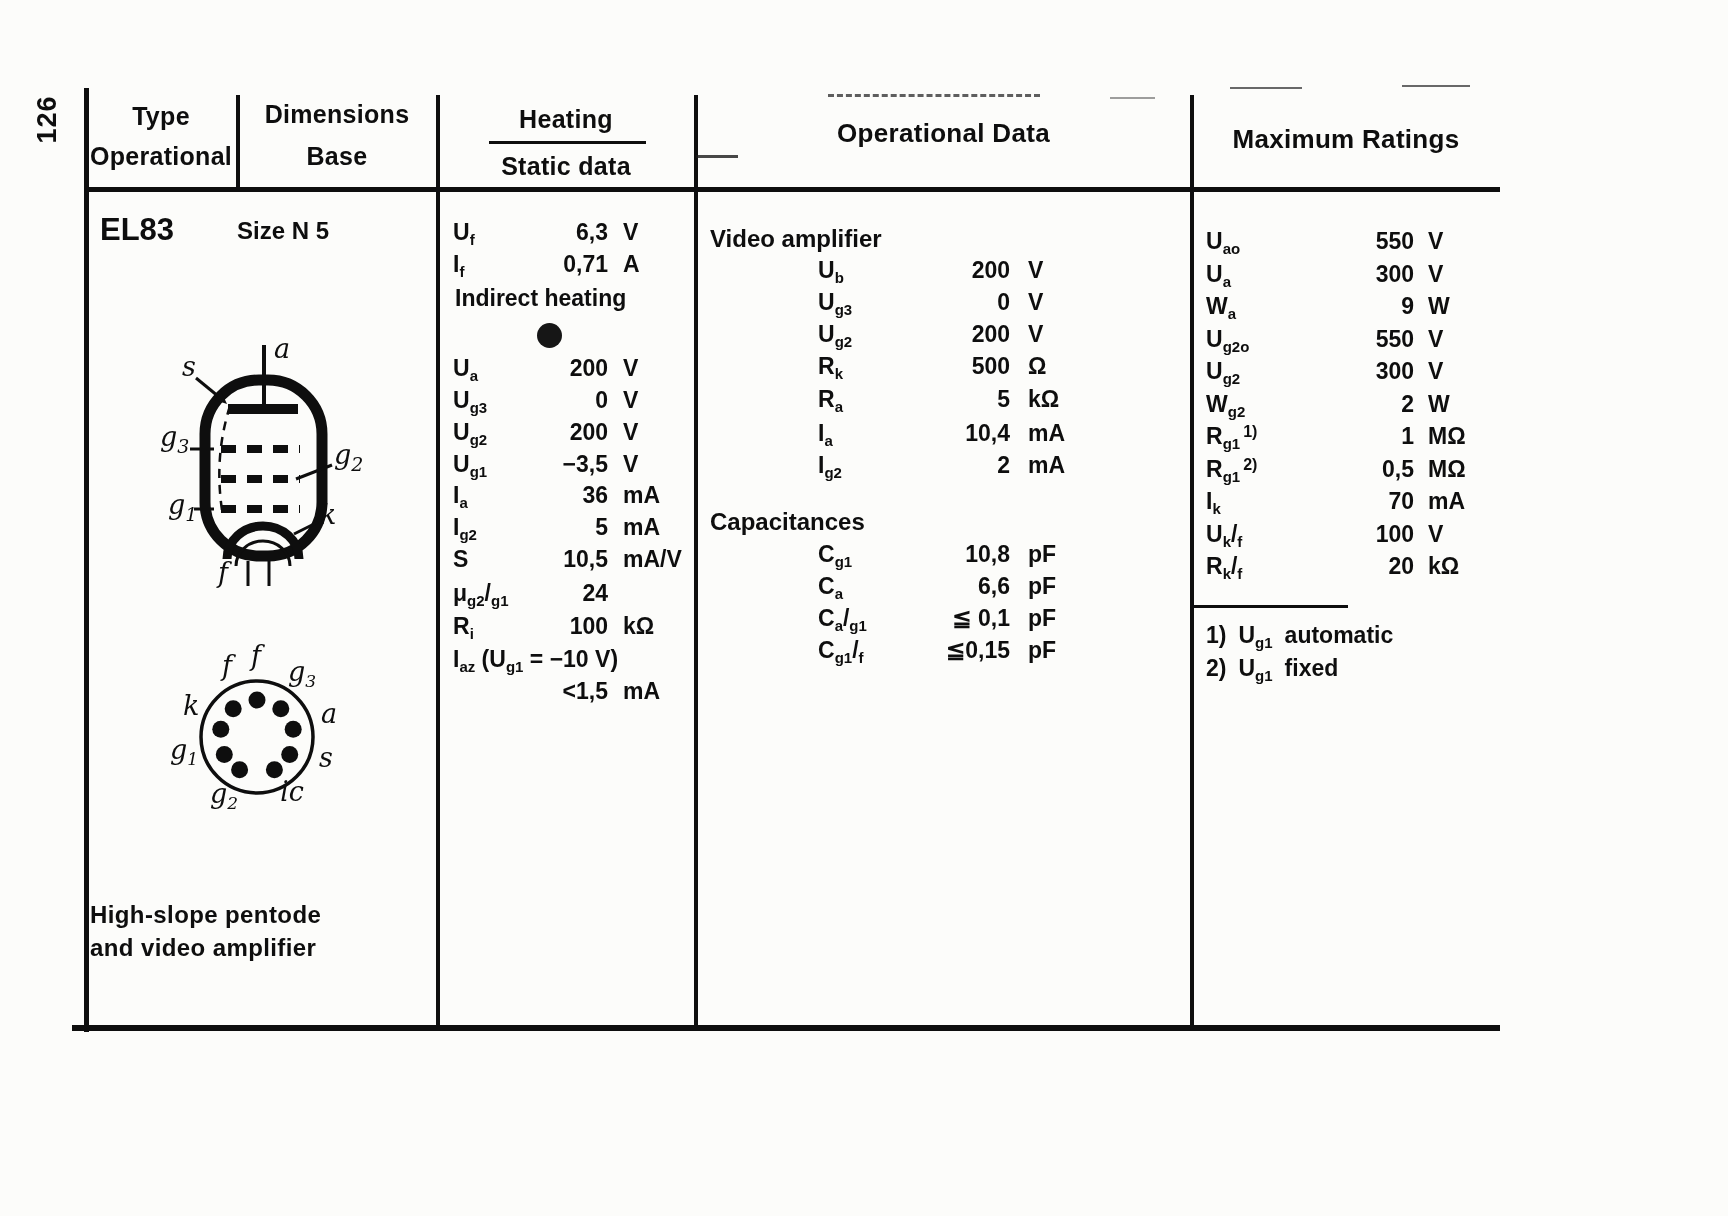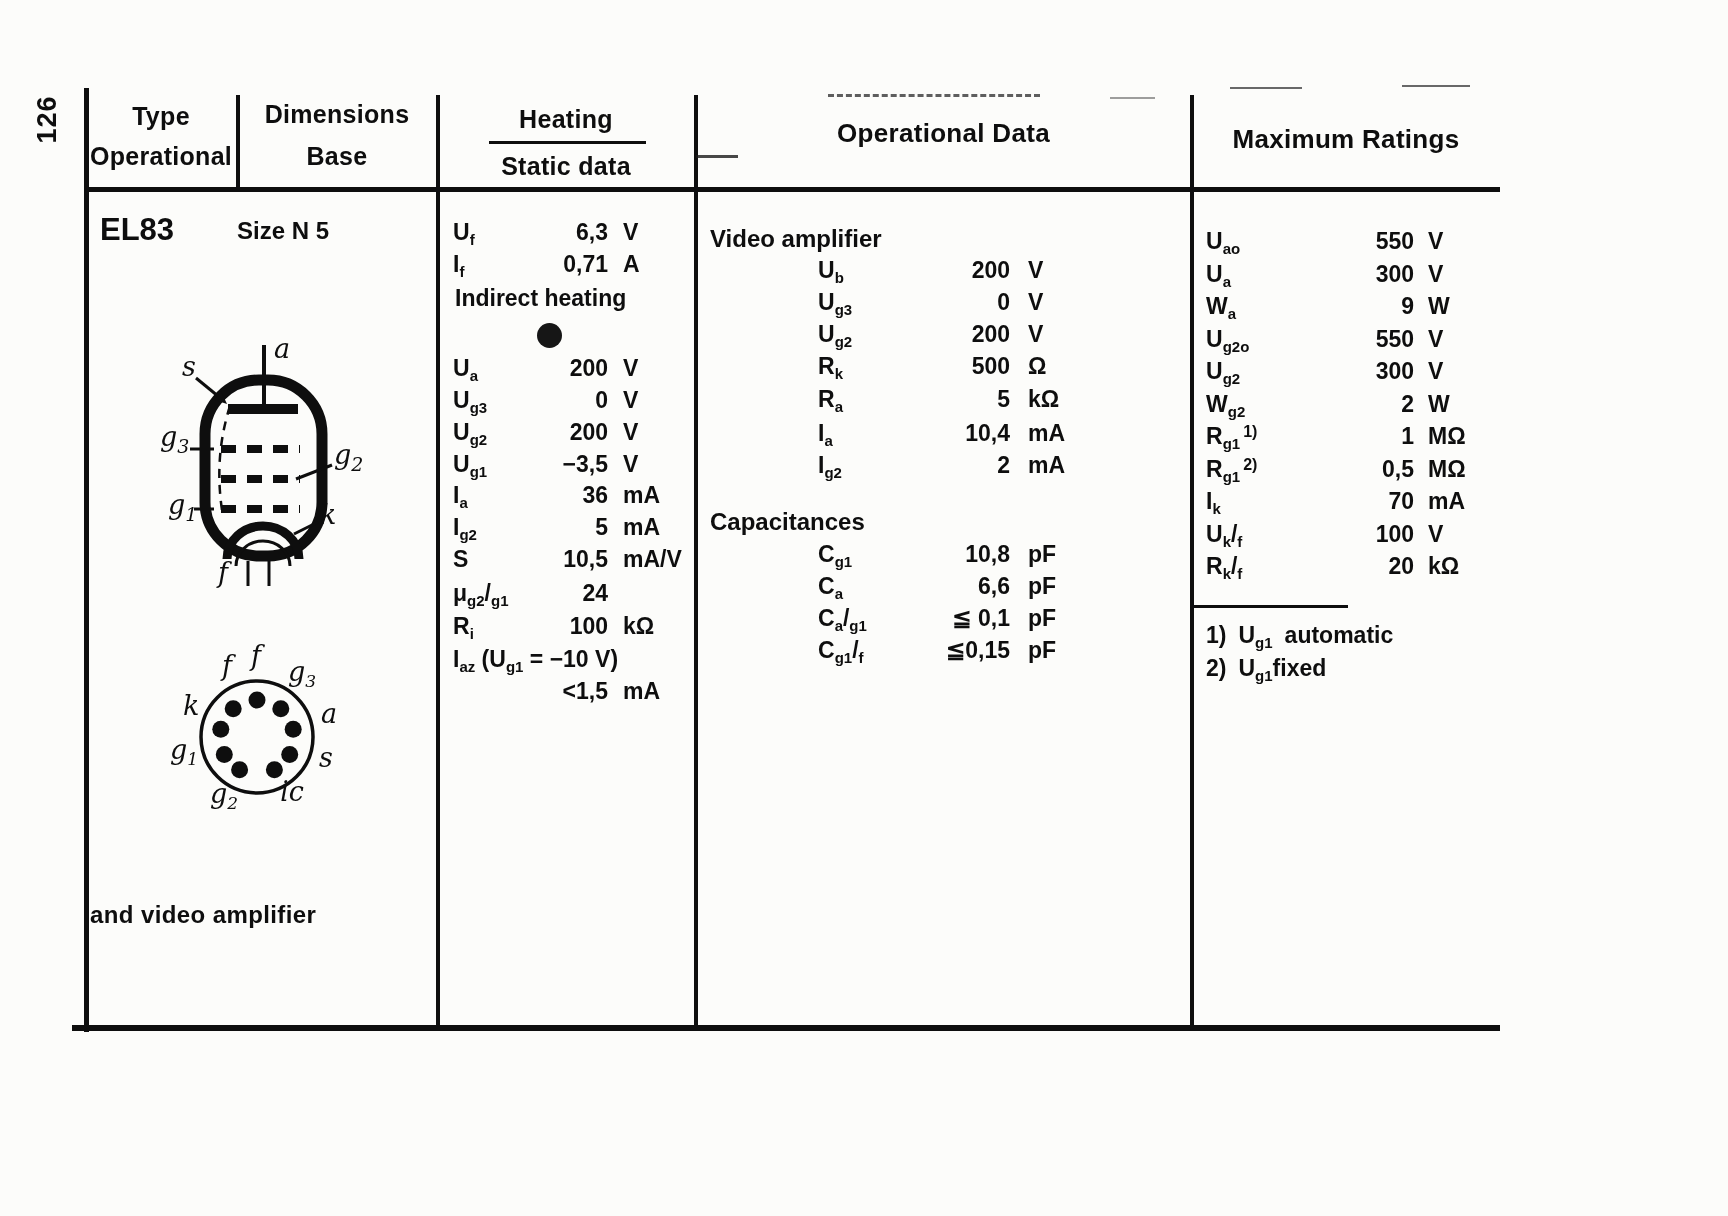--- a/index.html
+++ b/index.html
@@ -107,20 +107,21 @@
   <span class="pin" style="left:251px;top:640px">f</span>
   <span class="pin" style="left:288px;top:656px"><span>g</span><sub>3</sub></span>
   <span class="pin" style="left:321px;top:698px">a</span>
   <span class="pin" style="left:319px;top:742px">s</span>
   <span class="pin" style="left:280px;top:776px">ic</span>
   <span class="pin" style="left:210px;top:778px"><span>g</span><sub>2</sub></span>
   <span class="pin" style="left:170px;top:734px"><span>g</span><sub>1</sub></span>
   <span class="pin" style="left:183px;top:690px">k</span>
 
   <div class="desc" style="left:90px;top:898px">
+    <div>High-slope pentode</div>
     <div>and video amplifier</div>
   </div>
 
   <div class="drow h-row" style="top:219px">
     <span class="lbl"><span>U</span><sub>f</sub></span>
     <span class="val">6,3</span>
     <span class="unit">V</span>
   </div>
   <div class="drow h-row" style="top:251px">
     <span class="lbl"><span>I</span><sub>f</sub></span>
@@ -294,16 +295,16 @@
   <div class="drow m-row" style="top:553px">
     <span class="lbl"><span>R</span><sub>k</sub><span>/</span><sub>f</sub></span>
     <span class="val">20</span>
     <span class="unit">kΩ</span>
   </div>
 
   <div class="drow" style="left:1206px;top:622px">
     <span class="lbl"><span style="margin-right:12px">1)</span><span>U</span><sub>g1</sub><span style="margin-left:12px">automatic</span></span>
   </div>
   <div class="drow" style="left:1206px;top:655px">
-    <span class="lbl"><span style="margin-right:12px">2)</span><span>U</span><sub>g1</sub><span style="">fixed</span></span>
+    <span class="lbl"><span style="margin-right:12px">2)</span><span>U</span><sub>g1</sub><span style="margin-left:12px">fixed</span></span>
   </div>
 
 </div>
 
 </body></html>

